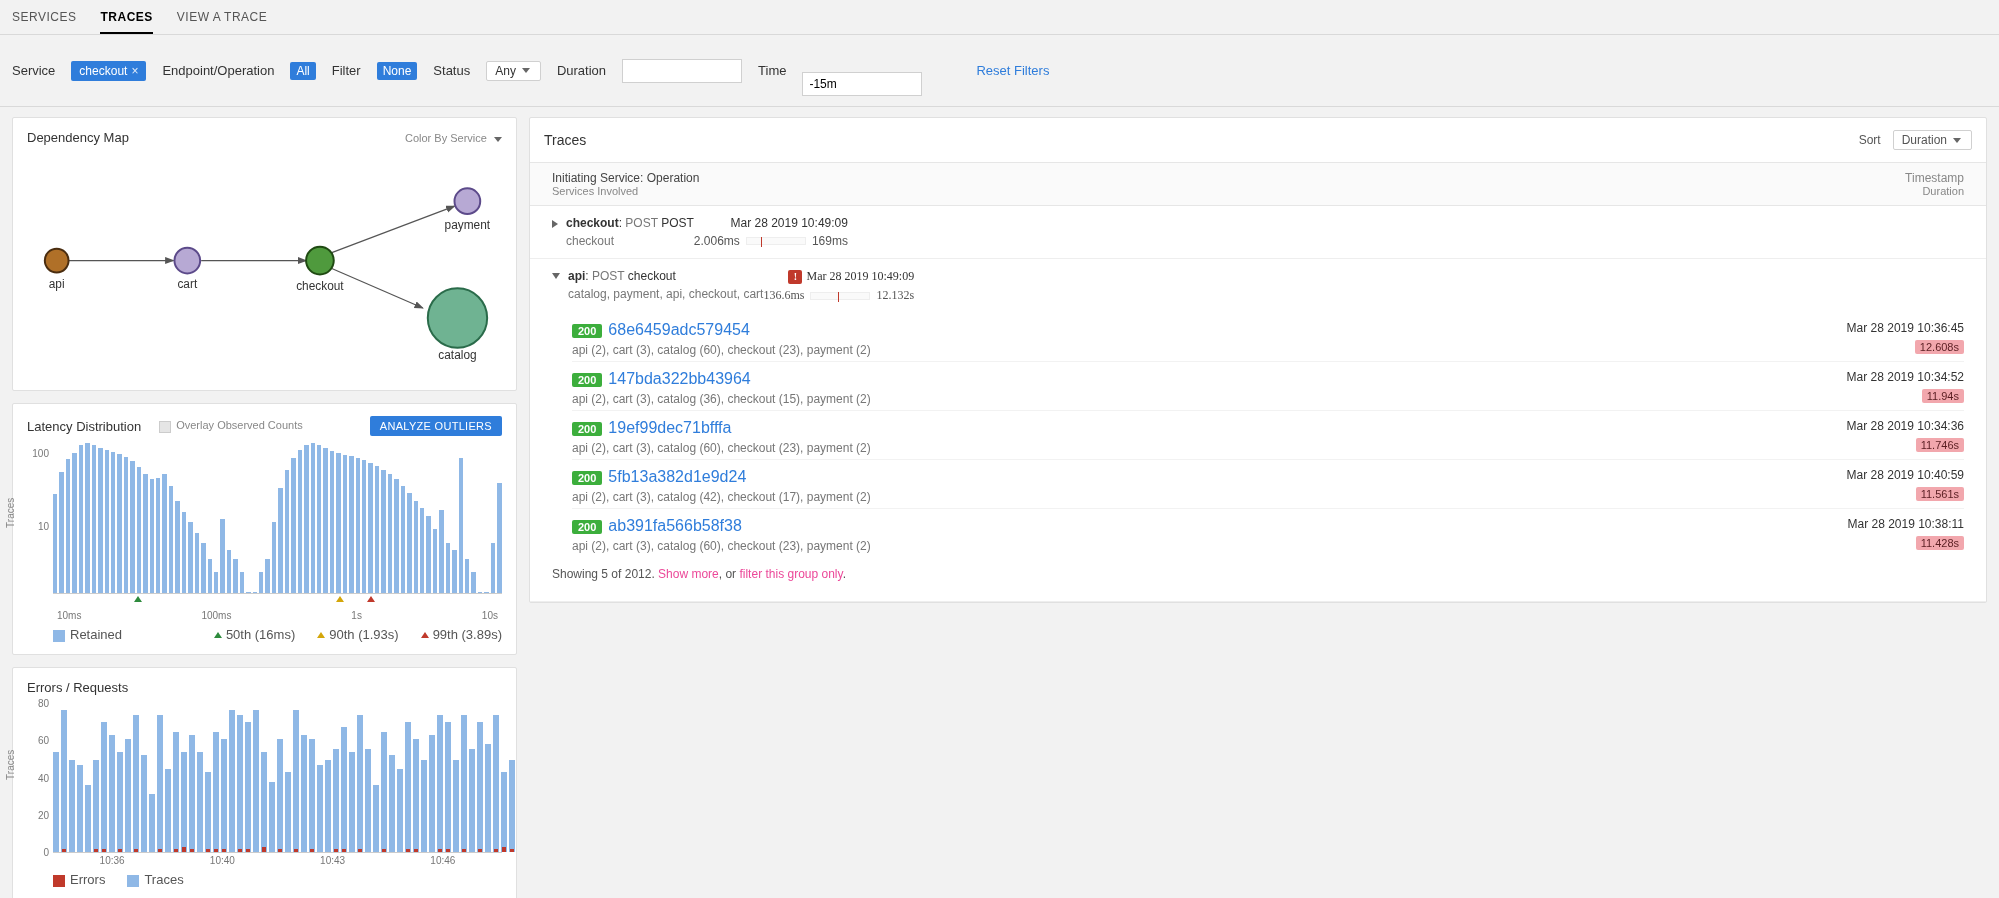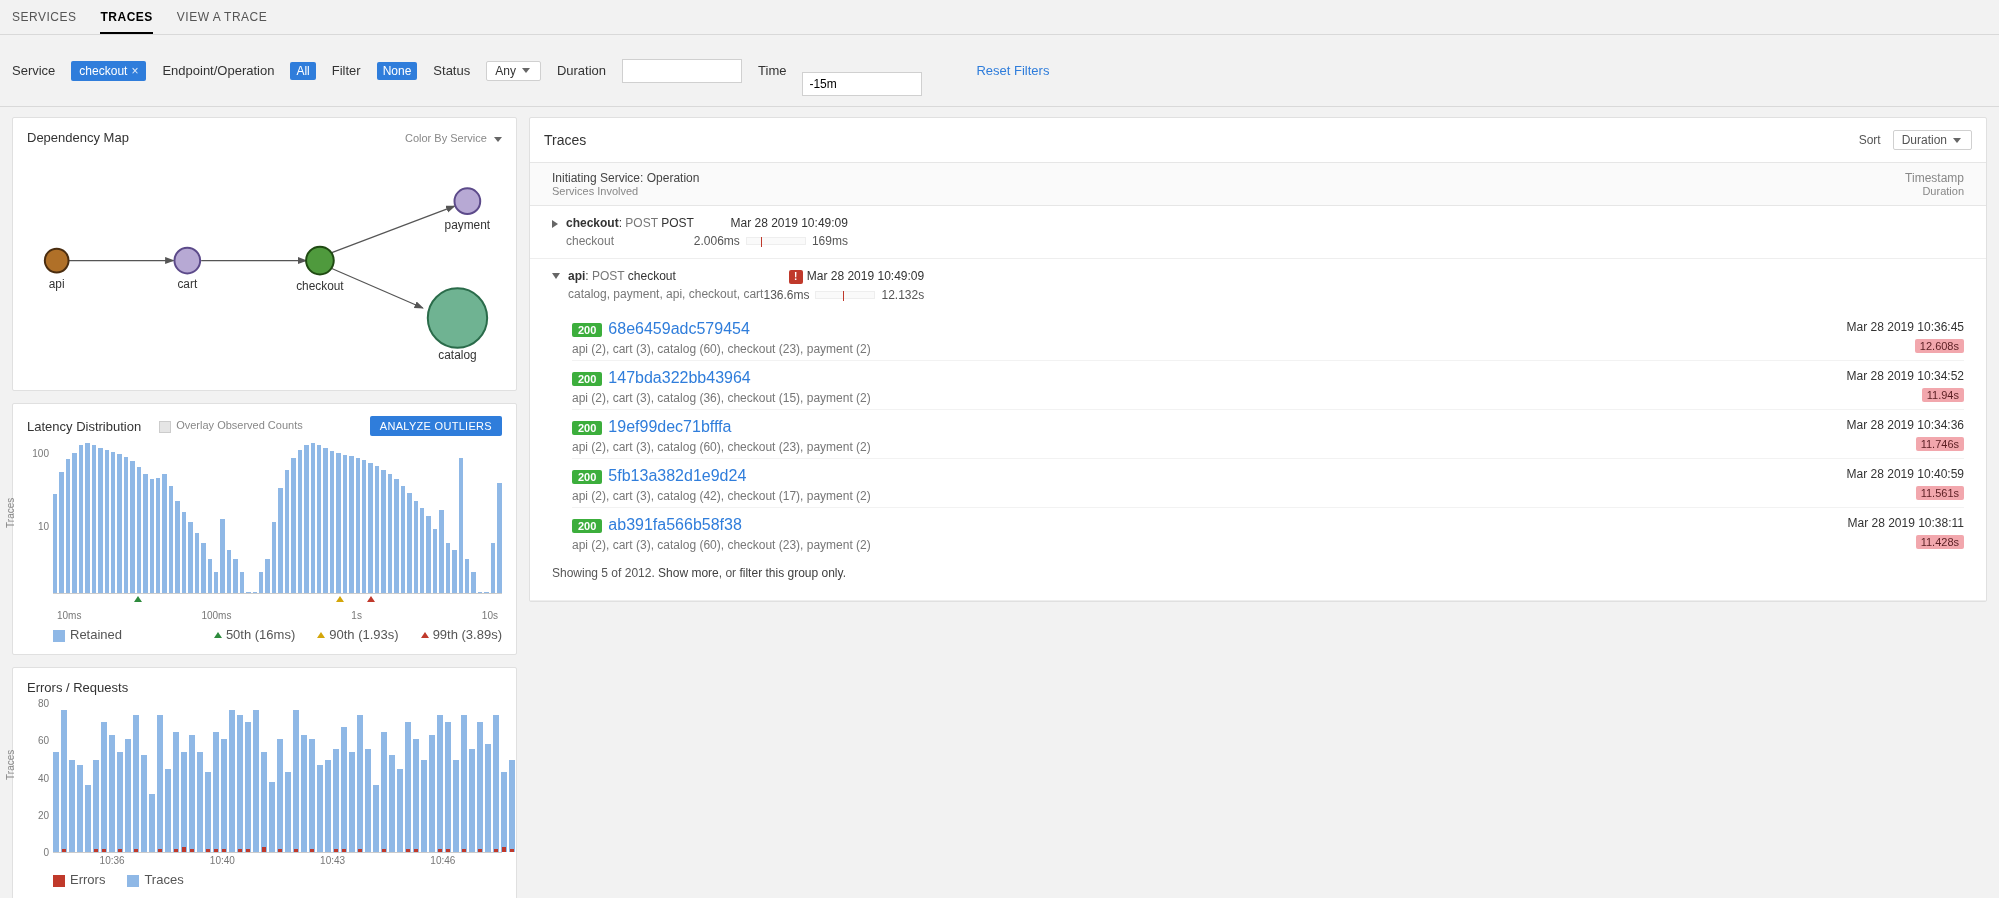--- a/index.html
+++ b/index.html
@@ -66,21 +66,21 @@
   .mini-range { width:60px; height:8px; background:#fafafa; border:1px solid #eee; position:relative; }
   .mini-range .mark { position:absolute; top:-1px; width:1px; height:10px; background:#c0392b; }
   .alert-badge { width:14px;height:14px;background:#c0392b;color:#fff;display:inline-flex;align-items:center;justify-content:center;border-radius:2px;font-size:10px;font-weight:700;margin-right:4px;}
   .sub-traces { margin-left:20px; margin-top:10px; }
   .sub-row { display:flex; justify-content:space-between; align-items:flex-start; padding:8px 0 4px 0; border-top:1px solid #f2f2f2; }
   .sub-row:first-child { border-top:none; }
   .status-pill { background:#3cae3c; color:#fff; padding:1px 6px; font-size:11px; border-radius:2px; font-weight:600; margin-right:6px;}
   .trace-id { color:#2F7DDB; font-size:16px; cursor:pointer; }
   .dur-pill { background:#f2a7ad; color:#5a1e22; padding:1px 5px; font-size:11px; border-radius:2px; font-weight:500;}
   .footer-line { padding:10px 22px; font-size:12px; color:#555; }
-  .footer-line a { color:#404040; cursor:pointer; }
+  .footer-line a { color:#ec4899; cursor:pointer; }
 </style>
 </head>
 <body>
 
 <div class="top-tabs">
   <div class="tab">SERVICES</div>
   <div class="tab active">TRACES</div>
   <div class="tab">VIEW A TRACE</div>
 </div>
 
@@ -566,21 +566,21 @@
             <span class="toggle-caret down"></span>
             <div>
               <div class="svc-line">
                 <b>api</b>:
                 <span class="op">POST</span>
                 <span>checkout</span>
               </div>
               <div class="svc-sub">catalog, payment, api, checkout, cart</div>
             </div>
           </div>
-          <div style="text-align:right;">
+          <div style="text-align:right;font-family:Liberation Serif, serif;">
             <div class="ts"><span class="alert-badge">!</span><span>Mar 28 2019 10:49:09</span></div>
             <div class="dur-line">
               <span>136.6ms</span>
               <span class="mini-range">
                   <span class="mark" style="left:45%;"></span>
                 </span>
               <span>12.132s</span>
             </div>
           </div>
         </div>

